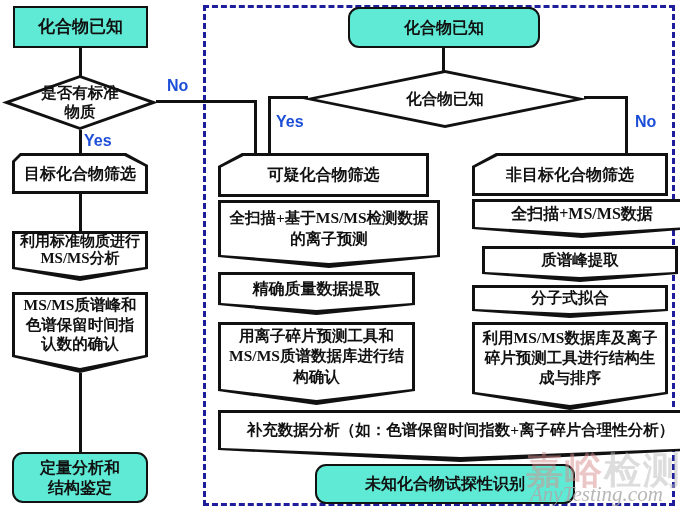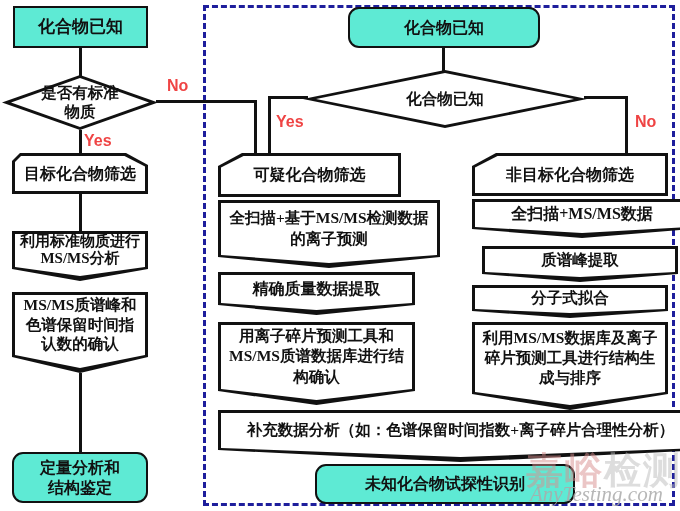--- a/index.html
+++ b/index.html
@@ -32,21 +32,21 @@
   .rect,.rrect{position:absolute;background:#5eead4;border:2.5px solid #111;box-sizing:border-box;
     display:flex;align-items:center;justify-content:center;text-align:center;
     font-weight:bold;line-height:1.22;padding:2px 21px;}
   .rrect{border-radius:11px;}
   
   .ln{position:absolute;background:#111;}
   
   .dash{position:absolute;border:3px dashed #1e1e9c;box-sizing:border-box;background:transparent;}
   
   .edge{position:absolute;font-family:"Liberation Sans","DejaVu Sans",sans-serif;
-    font-weight:bold;font-size:16px;color:#ef4444;}
+    font-weight:bold;font-size:16px;color:#1d4ed8;}
   
   .wm-cn{position:absolute;font-weight:bold;font-size:37px;letter-spacing:2px;opacity:.5;
     font-family:"Liberation Serif","DejaVu Serif",serif;white-space:nowrap;pointer-events:none;}
   .wm-cn .p1{color:#d98f8f;}
   .wm-cn .p2{color:#bdbdbd;}
   .wm-en{position:absolute;font-style:italic;font-size:21px;color:#ababab;opacity:.85;
     font-family:"Liberation Serif","DejaVu Serif",serif;white-space:nowrap;pointer-events:none;}
 </style>
 </head>
 <body>
@@ -108,21 +108,21 @@
   <div class="ln" style="left:254px;top:100px;width:3px;height:53px;"></div>
 
   <div class="ln" style="left:268px;top:96px;width:40px;height:3px;"></div>
   <div class="ln" style="left:268px;top:96px;width:3px;height:57px;"></div>
   <div class="edge" style="left:276px;top:113px;">Yes</div>
 
   <div class="ln" style="left:584px;top:96px;width:44px;height:3px;"></div>
   <div class="ln" style="left:625px;top:96px;width:3px;height:57px;"></div>
   <div class="edge" style="left:635px;top:113px;">No</div>
 
-  <div class="shape cardL" style="left:218px;top:153px;width:183px;height:44px;--cut:24px;--cuth:13px;">
+  <div class="shape cardL" style="left:218px;top:153px;width:211px;height:44px;--cut:24px;--cuth:13px;">
     <div class="b"></div>
     <div class="f"></div>
     <div class="t" style="font-size:16px;">可疑化合物筛选</div>
   </div>
 
   <div class="shape pent" style="left:218px;top:200px;width:222px;height:68px;--vd:11px;">
     <div class="b"></div>
     <div class="f"></div>
     <div class="t" style="font-size:15.5px;line-height:1.3;">全扫描+基于MS/MS检测数据的离子预测</div>
   </div>

